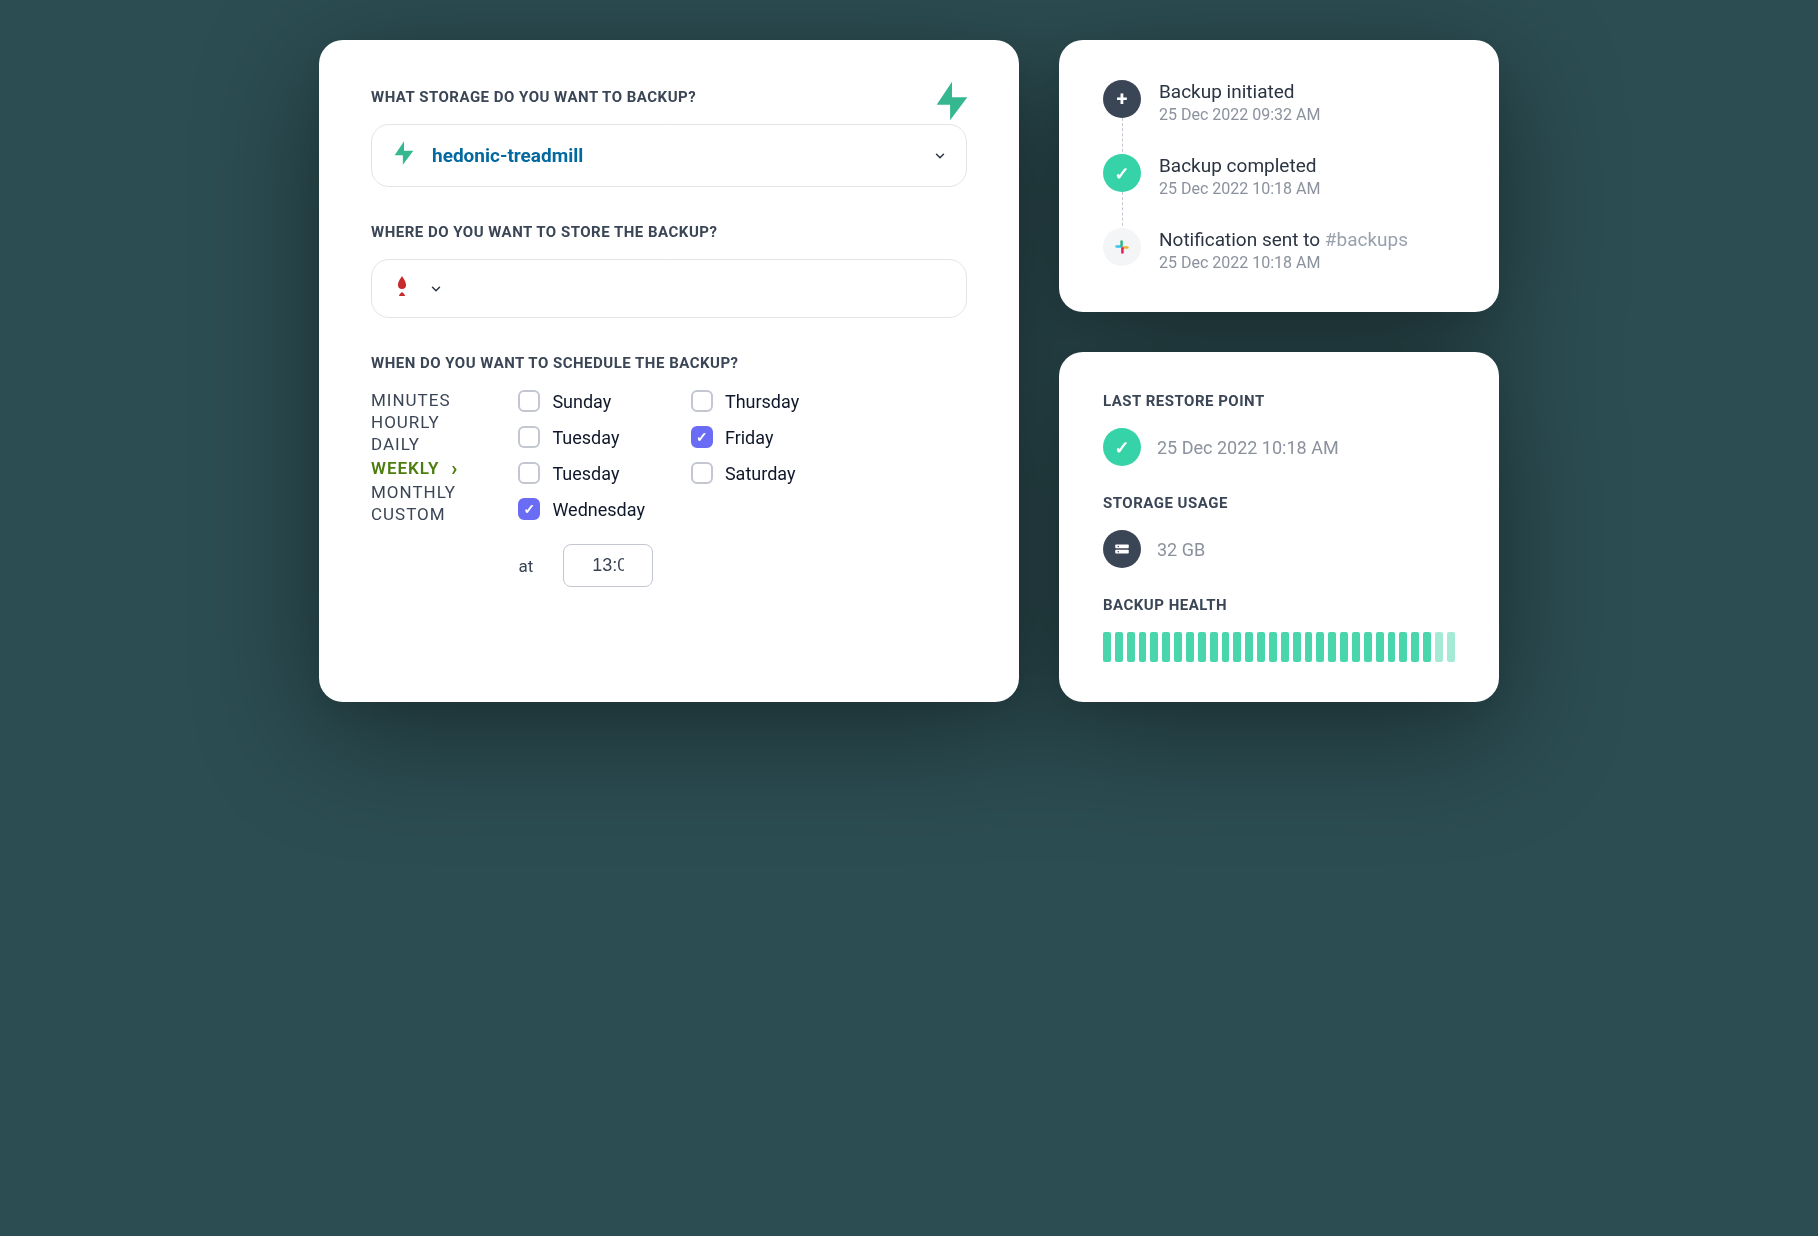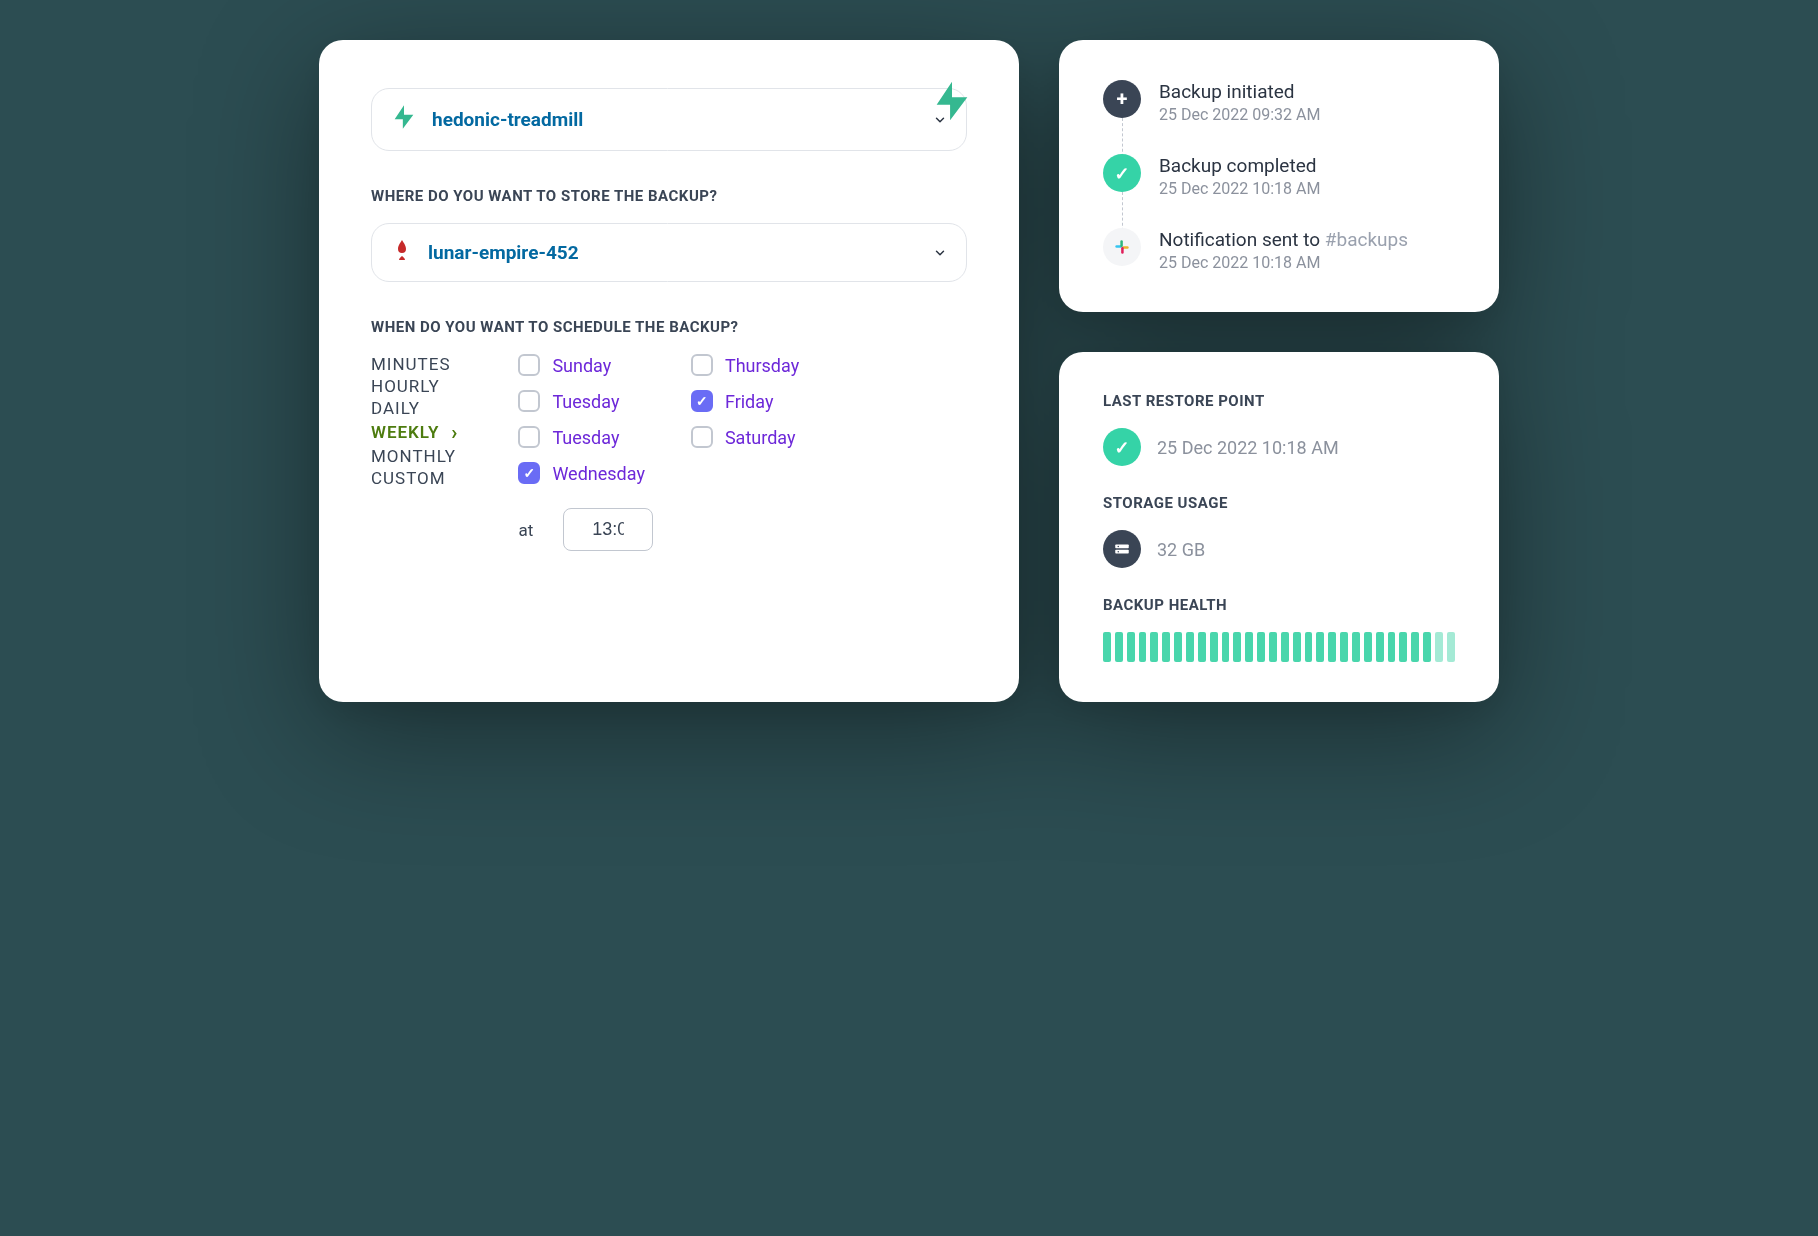--- a/index.html
+++ b/index.html
@@ -101,21 +101,21 @@
   grid-template-columns: 1fr 1fr;
   column-gap:46px;
   row-gap:14px;
   align-content:start;
 }
 .day-opt {
   display:flex;
   align-items:center;
   gap:12px;
   font-size:18px;
-  color:#6d28d9;
+  color:#0f172a;
   cursor:pointer;
 }
 .checkbox {
   width:22px;
   height:22px;
   border-radius:6px;
   border:2px solid #c2c7d0;
   display:flex;
   align-items:center;
   justify-content:center;
@@ -238,20 +238,21 @@
 
 <div class="canvas">
 
   <div class="card main-card">
     <div class="logo-corner supabase-logo-lg">
       <svg viewBox="0 0 24 24">
           <path fill="#35B890" d="M12 2 L4 14 H11 V22 L20 10 H12 z"></path>
         </svg>
     </div>
 
+    <div class="section-label">WHAT STORAGE DO YOU WANT TO BACKUP?</div>
     <div class="select">
       <span class="supabase-icon">
         <svg viewBox="0 0 24 24">
             <path fill="#35B890" d="M12 2 L4 14 H11 V22 L20 10 H12 z"></path>
           </svg>
       </span>
       <span class="label">hedonic-treadmill</span>
       <span class="chevron">
         <svg viewBox="0 0 24 24">
             <path d="M6 9l6 6 6-6" stroke="#2b3442" stroke-width="2.5" fill="none" stroke-linecap="round" stroke-linejoin="round"></path>
@@ -259,21 +260,20 @@
       </span>
     </div>
 
     <div class="section-label">WHERE DO YOU WANT TO STORE THE BACKUP?</div>
     <div class="select">
       <span class="backblaze-icon">
         <svg width="24" height="24" viewBox="0 0 24 24">
             <path fill="#c62a2a" d="M12 2c-1 2-4 5-4 9a4 4 0 0 0 8 0c0-4-3-7-4-9zm0 16c-1 1-3 2-3 4h6c0-2-2-3-3-4z"></path>
           </svg>
       </span>
-      <span class="label">lunar-empire-452</span>
       <span class="chevron">
         <svg viewBox="0 0 24 24">
             <path d="M6 9l6 6 6-6" stroke="#2b3442" stroke-width="2.5" fill="none" stroke-linecap="round" stroke-linejoin="round"></path>
           </svg>
       </span>
     </div>
 
     <div class="section-label">WHEN DO YOU WANT TO SCHEDULE THE BACKUP?</div>
 
     <div class="schedule-row">

